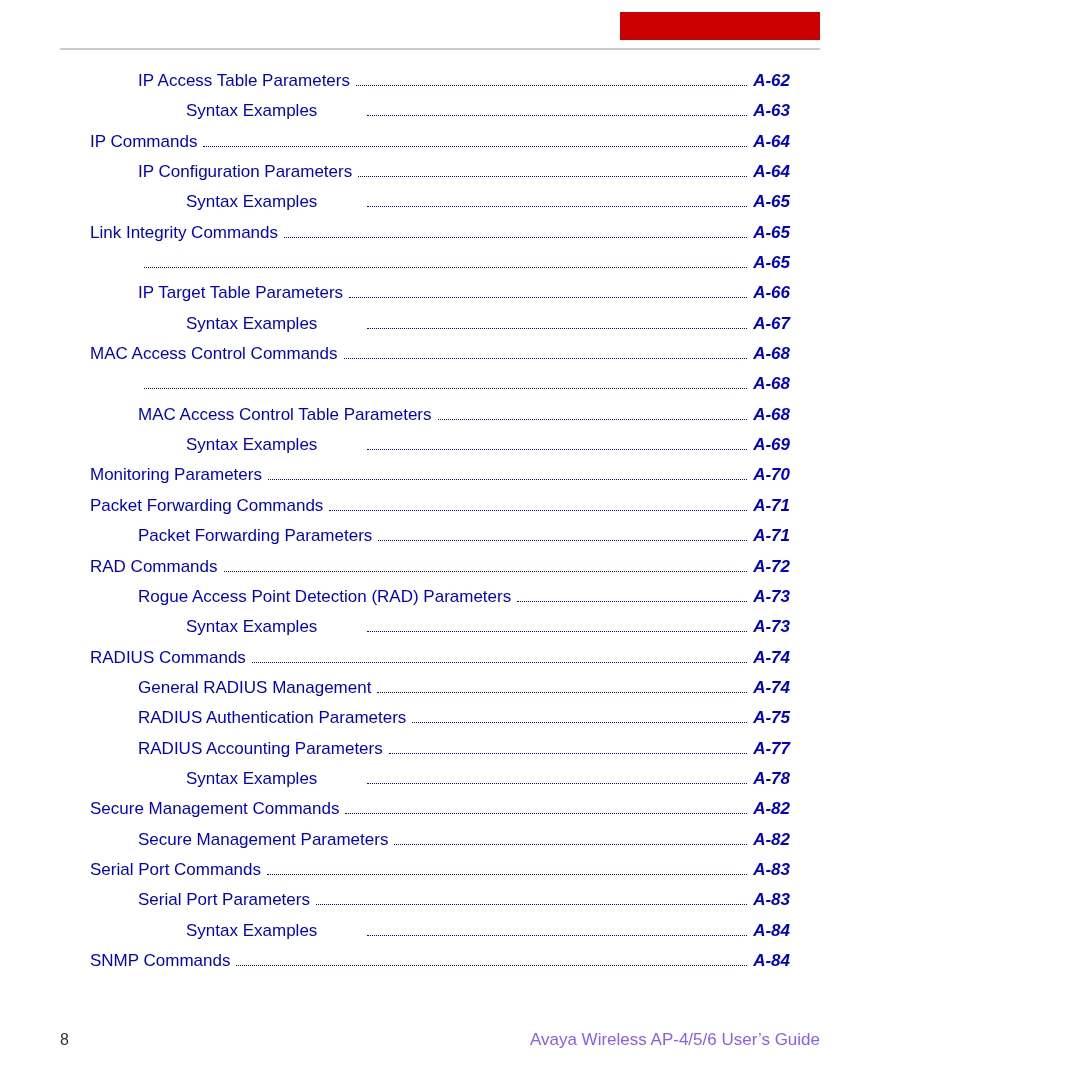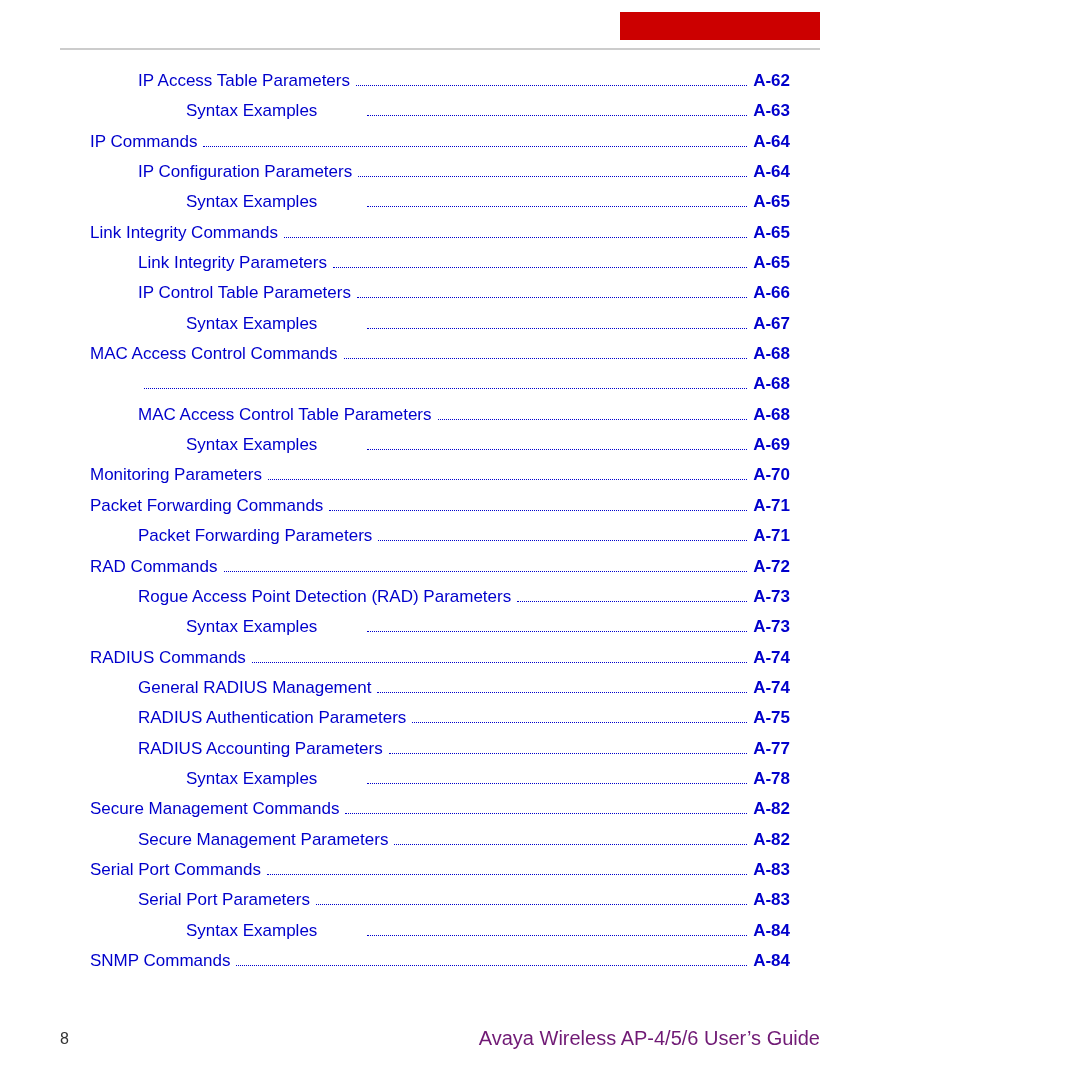--- a/index.html
+++ b/index.html
@@ -73,20 +73,21 @@
       margin: 0 6px;
       margin-bottom: 3px;
       min-width: 20px;
     }
 
     .toc-page {
       color: #0000cc;
       font-size: 17px;
       white-space: nowrap;
       font-weight: bold;
+      font-style: italic;
     }
 
     .indent-1 {
       padding-left: 48px;
     }
 
     .indent-2 {
       padding-left: 96px;
       gap: 44px;
     }
@@ -100,22 +101,22 @@
       justify-content: space-between;
       align-items: center;
     }
 
     .footer-page {
       font-size: 16px;
       color: #333;
     }
 
     .footer-title {
-      font-size: 20px;
-      color: #701a75;
+      font-size: 17px;
+      color: #8b5cf6;
     }
   </style>
 </head>
 <body>
 
 <div class="page">
 
   <div class="top-bar">
     <div class="red-rectangle"></div>
   </div>
@@ -160,28 +161,27 @@
       </div>
       <div class="toc-item">
         <div class="toc-item-left ">
           <span class="toc-label top-level">Link Integrity Commands</span>
           <div class="toc-dots"></div>
         </div>
         <span class="toc-page">A-65</span>
       </div>
       <div class="toc-item">
         <div class="toc-item-left indent-1">
-          <span class="toc-label">Link Integrity Parameters</span>
           <div class="toc-dots"></div>
         </div>
         <span class="toc-page">A-65</span>
       </div>
       <div class="toc-item">
         <div class="toc-item-left indent-1">
-          <span class="toc-label">IP Control Table Parameters</span>
+          <span class="toc-label">IP Target Table Parameters</span>
           <div class="toc-dots"></div>
         </div>
         <span class="toc-page">A-66</span>
       </div>
       <div class="toc-item">
         <div class="toc-item-left indent-2">
           <span class="toc-label">Syntax Examples</span>
           <div class="toc-dots"></div>
         </div>
         <span class="toc-page">A-67</span>

